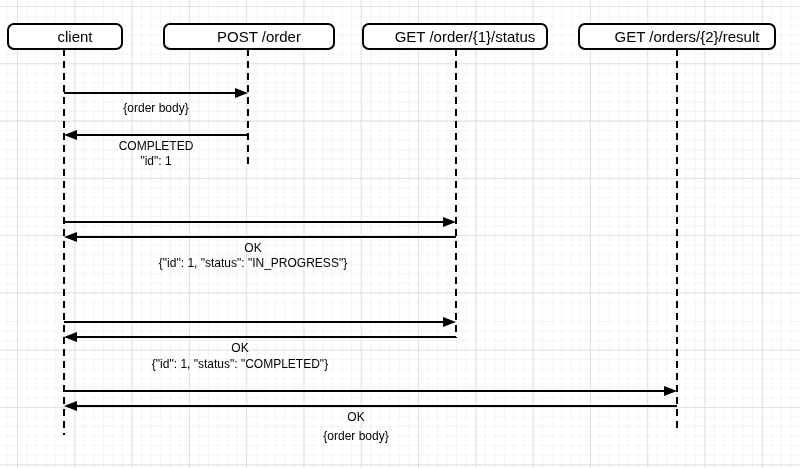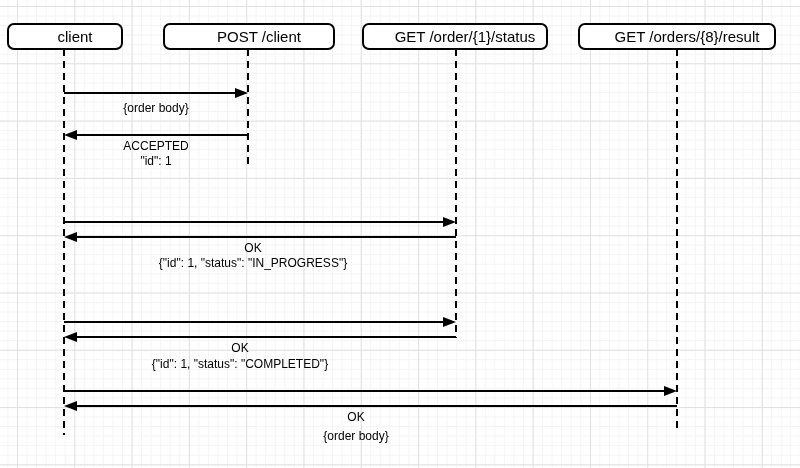--- a/index.html
+++ b/index.html
@@ -70,44 +70,44 @@
 </style>
 </head>
 <body>
 
 <div class="canvas">
 
   <div class="actor" style="left:7px; width:116px;">
     <span>client</span>
   </div>
   <div class="actor" style="left:163px; width:172px;">
-    <span>POST /client</span>
+    <span>POST /order</span>
   </div>
   <div class="actor" style="left:362px; width:186px;text-align:center;">
     <span>GET /order/{1}/status</span>
   </div>
   <div class="actor" style="left:578px; width:198px;">
-    <span>GET /orders/{8}/result</span>
+    <span>GET /orders/{2}/result</span>
   </div>
 
   <div class="lifeline" style="left:63px; top:49px; height:386px;"></div>
   <div class="lifeline" style="left:247px; top:49px; height:117px;"></div>
   <div class="lifeline" style="left:455px; top:49px; height:289px;"></div>
   <div class="lifeline" style="left:676px; top:49px; height:384px;"></div>
 
   <div>
     <div class="msg-line" style="left:64px; top:92px; width:171px;"></div>
     <div class="arr-r" style="left:235px; top:88px;"></div>
     <div class="msg-label" style="left:156px; top:101px;">{order body}</div>
   </div>
 
   <div>
     <div class="msg-line" style="left:77px; top:134px; width:171px;"></div>
     <div class="arr-l" style="left:64px; top:130px;"></div>
-    <div class="msg-label" style="left:156px; top:139px;">ACCEPTED</div>
+    <div class="msg-label" style="left:156px; top:139px;">COMPLETED</div>
     <div class="msg-label" style="left:156px; top:154px;">"id": 1</div>
   </div>
 
   <div>
     <div class="msg-line" style="left:64px; top:221px; width:379px;"></div>
     <div class="arr-r" style="left:443px; top:217px;"></div>
   </div>
 
   <div>
     <div class="msg-line" style="left:77px; top:236px; width:379px;"></div>

